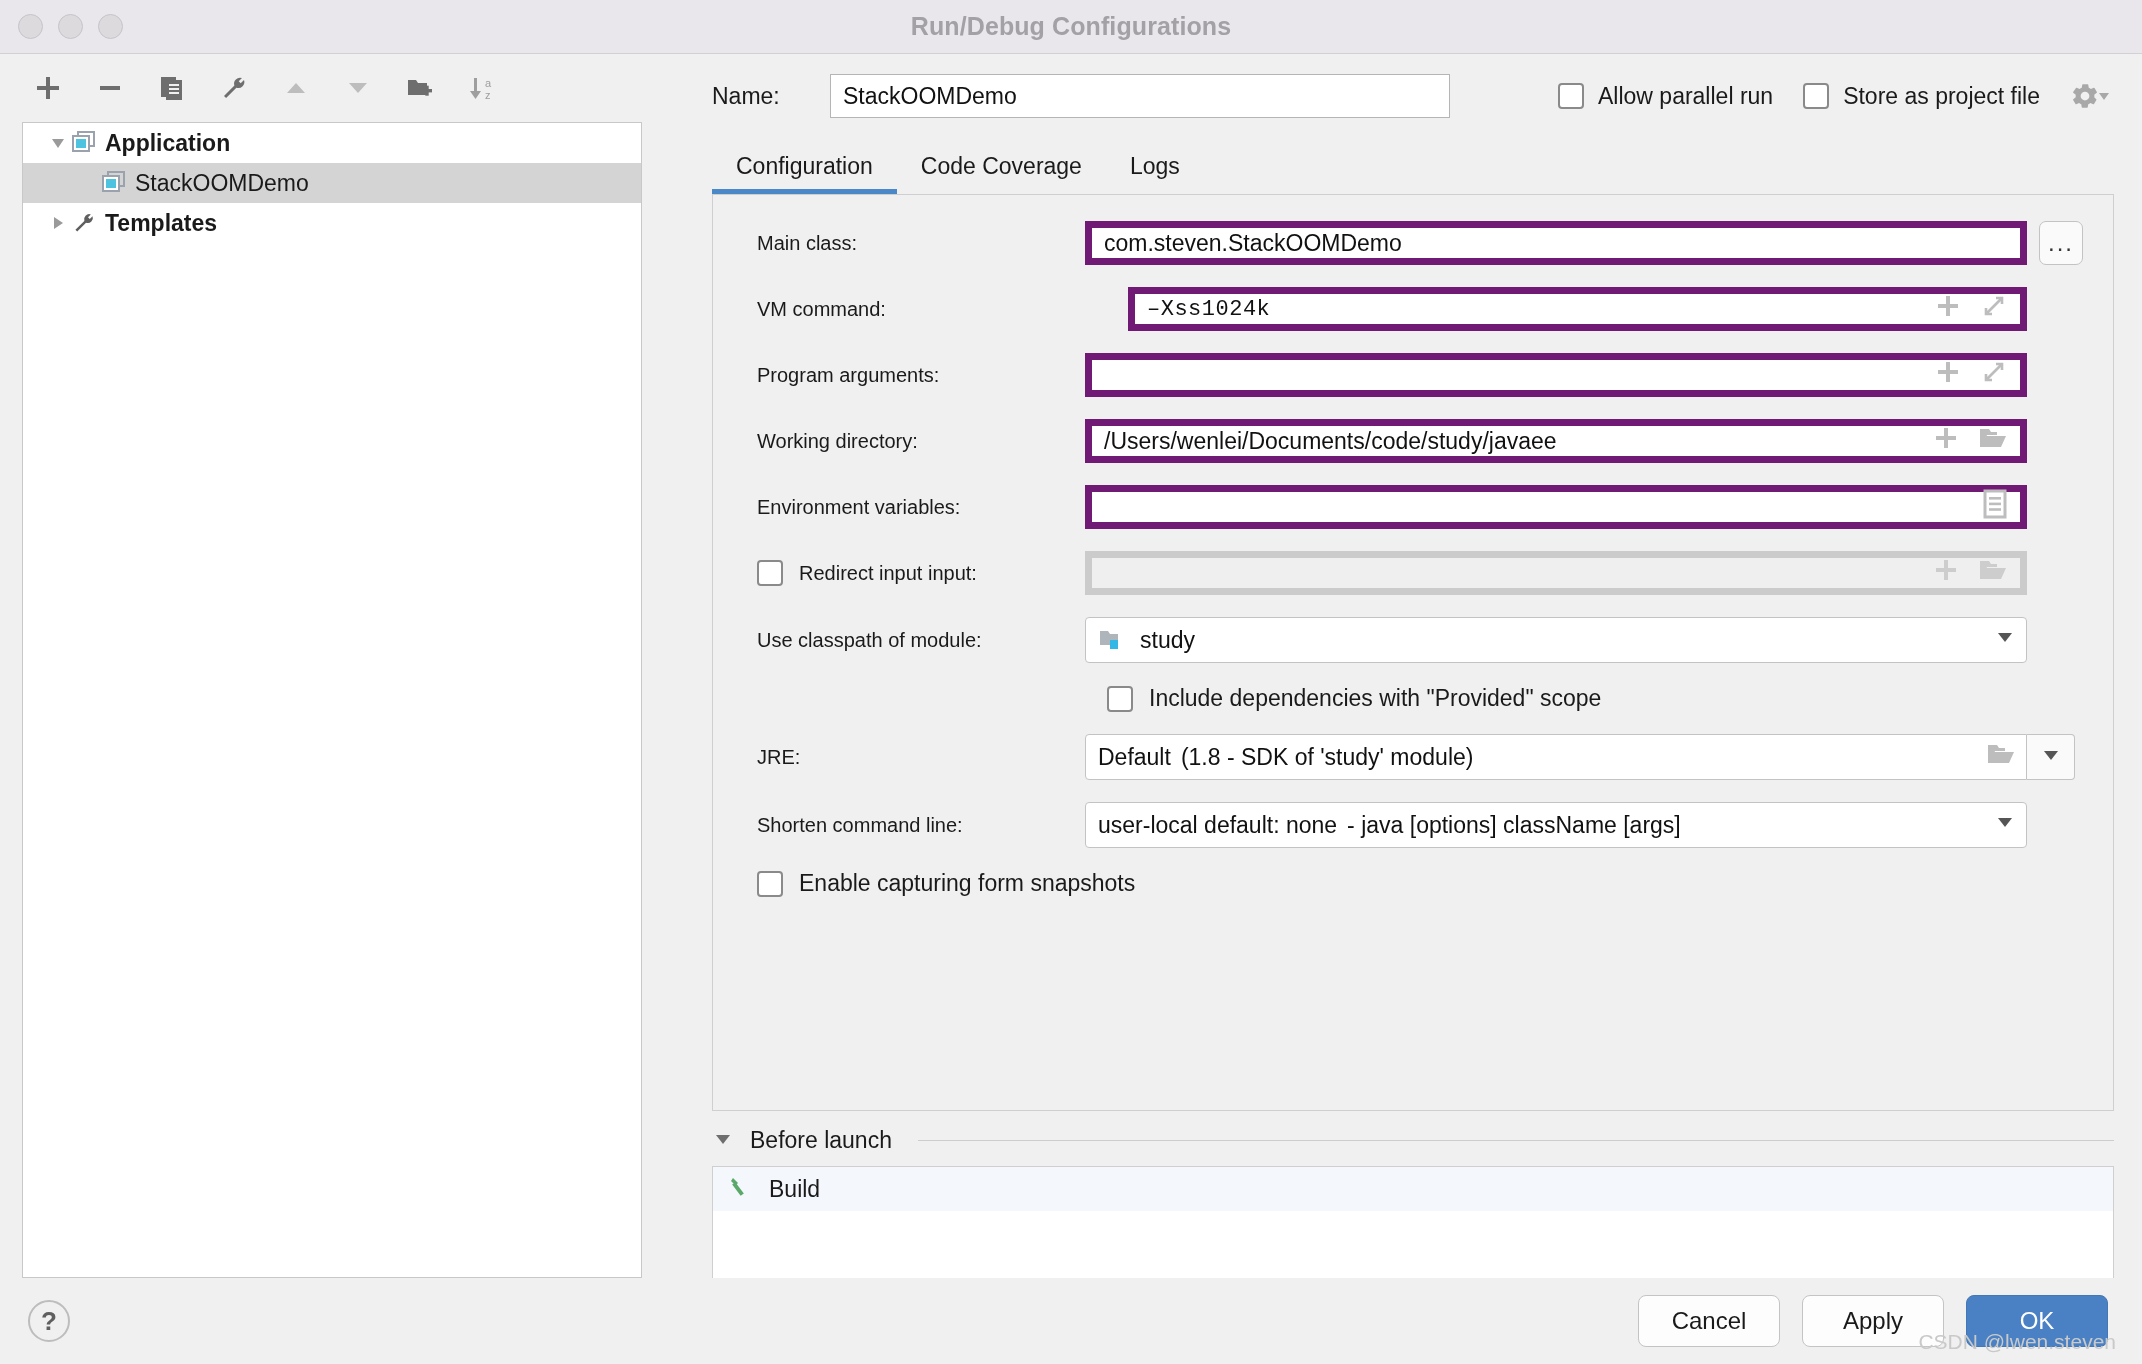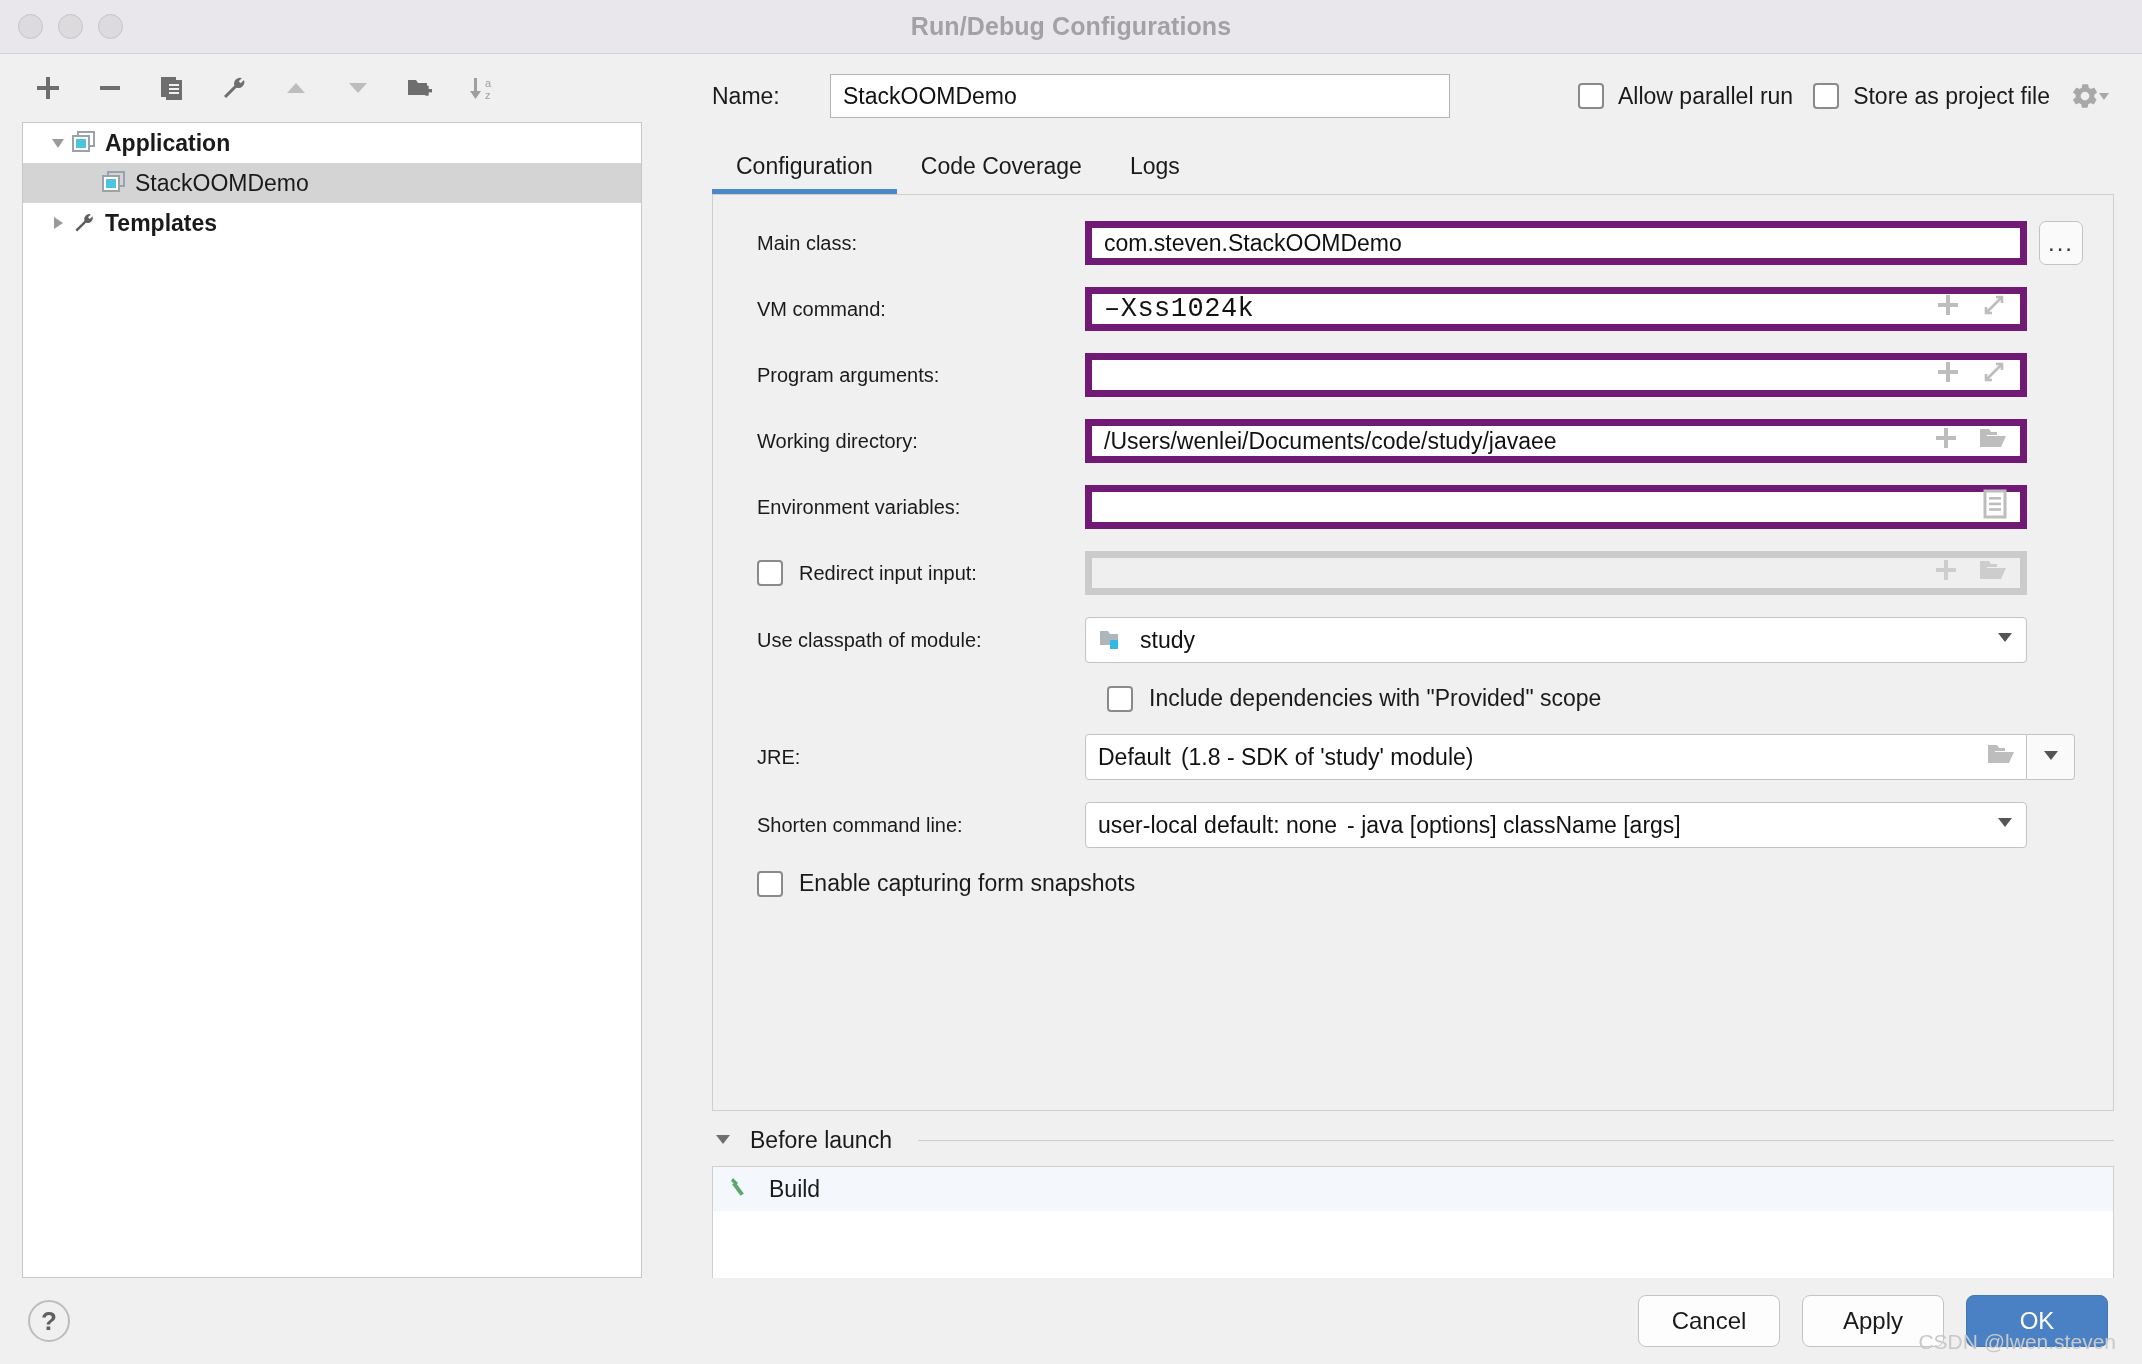--- a/index.html
+++ b/index.html
@@ -89,21 +89,21 @@
     height: 84px; padding-left: 42px; gap: 0;
   }
   .name-label { font-size: 23px; color: #1a1a1a; width: 118px; }
   .name-input {
     width: 620px; height: 44px;
     background: #fff; border: 1px solid #b5b5b5;
     font-size: 23px; color: #111;
     padding: 0 12px; font-family: "Liberation Sans", sans-serif;
     outline: none;
   }
-  .name-right { margin-left: auto; display:flex; align-items:center; gap: 20px; padding-right:4px;}
+  .name-right { margin-left: auto; display:flex; align-items:center; gap: 30px; padding-right:4px;}
   .cb-wrap { display:flex; align-items:center; gap: 14px; font-size:23px; color:#1a1a1a; }
   .cbox {
     width: 26px; height: 26px; border: 2px solid #8a8a8a;
     border-radius: 4px; background: #fff; display:inline-block;
   }
   .gear { color:#9a9a9a; display:flex; align-items:center; }
 
   
   .tabs {
     display: flex; align-items: flex-end;
@@ -138,21 +138,21 @@
     width: 350px; min-width:350px;
     font-size: 20px; color: #1a1a1a;
     padding-left: 22px;
   }
   .fctl { flex: 1; display:flex; align-items:center; min-width:0; }
   .ftext {
     flex:1; height: 44px; background:#fff; border:7px solid #701a75;
     display:flex; align-items:center; padding: 0 12px;
     font-size: 23px; color:#111; min-width:0;
   }
-  .ftext.mono { font-family: "Liberation Mono", monospace; font-size:27px; letter-spacing:.5px;}
+  .ftext.mono { font-family: "Liberation Mono", monospace; font-size:22px; letter-spacing:.5px;margin-left:43px;}
   .ftext.disabled { background:#efefef; border-color:#cbcbcb; }
   .ftext .val { overflow:hidden; white-space:nowrap; text-overflow:ellipsis; }
   .inner-icons { margin-left:auto; display:flex; align-items:center; gap: 18px; padding-left:14px; color:#b3b3b3; }
   .dots-btn {
     width: 44px; height: 44px; margin-left: 12px;
     border: 1px solid #c3c3c3; border-radius: 7px; background:#fafafa;
     display:flex; align-items:center; justify-content:center;
     font-size: 24px; color:#333; letter-spacing: 2px; line-height: 10px;
   }
   .combo {

